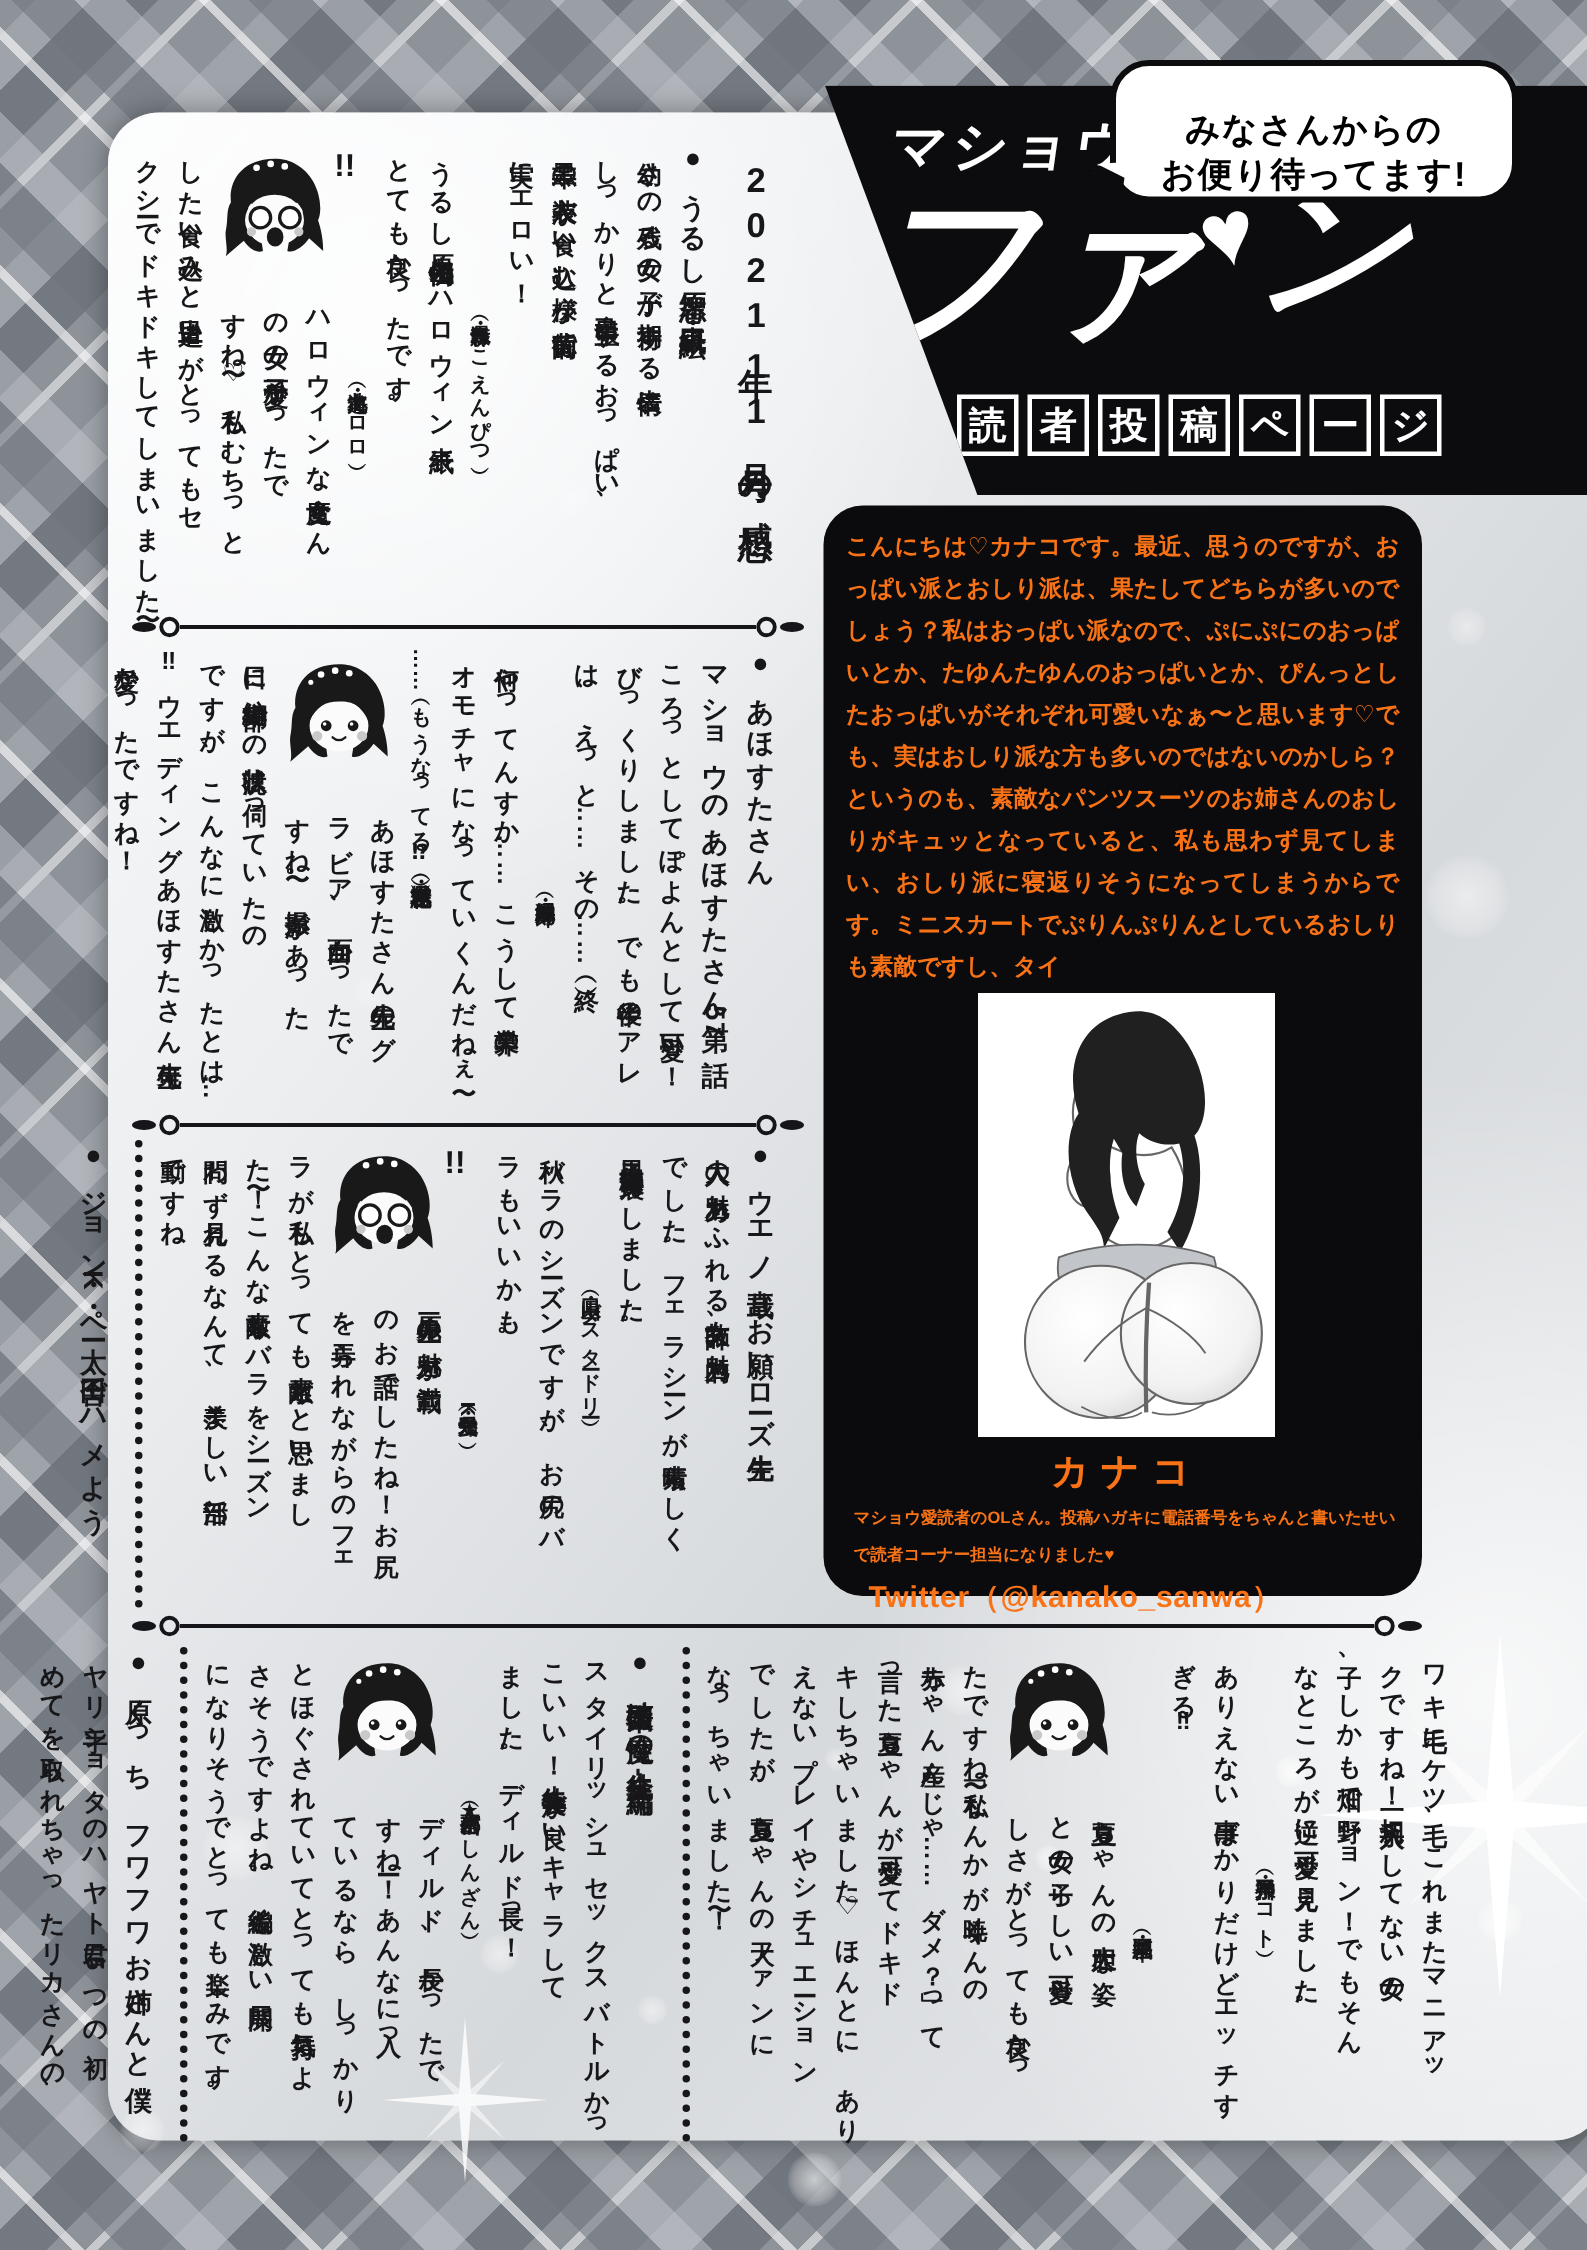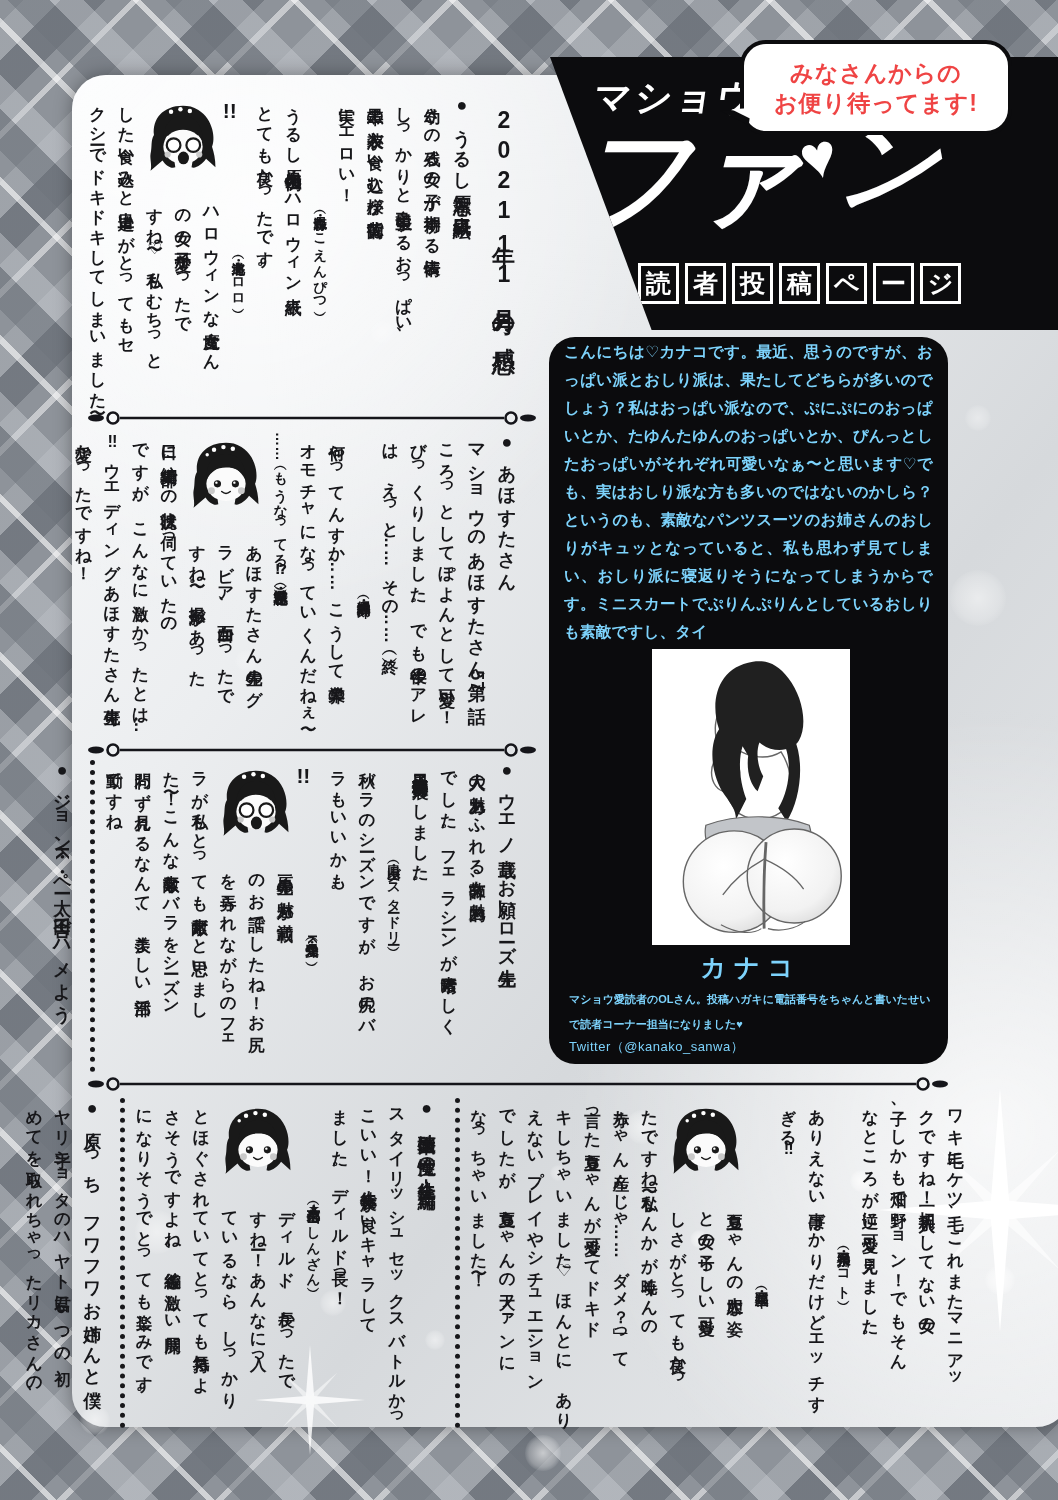--- a/index.html
+++ b/index.html
@@ -31,39 +31,39 @@
   .logo-brand{position:absolute;left:44px;top:16px;font-size:37px;font-weight:900;letter-spacing:3px;transform:skewX(-8deg);}
   .logo-fan{position:absolute;left:38px;top:46px;font-size:112px;font-weight:900;transform:skewX(-14deg);letter-spacing:-6px;}
   .logo-heart{position:absolute;left:250px;top:64px;font-size:62px;transform:rotate(-12deg);}
   .logo-fan-n{position:absolute;left:296px;top:42px;font-size:100px;font-weight:900;transform:skewX(-18deg);}
   .logo-club{position:absolute;left:222px;top:150px;font-size:50px;font-weight:800;letter-spacing:3px;}
   .logo-subrow{position:absolute;left:88px;top:206px;display:flex;gap:6px;}
   .logo-subrow span{width:35px;height:35px;border:3px solid #fff;display:flex;align-items:center;justify-content:center;
     font-size:25px;font-weight:900;}
   
   .bubble{position:absolute;left:740px;top:40px;width:272px;height:95px;background:#fff;border:4px solid #0c0c0e;
-    border-radius:26px;z-index:5;display:flex;flex-direction:column;justify-content:center;align-items:center;
-    font-weight:900;color:#ef4444;box-sizing:border-box;}
+    border-radius:26px;z-index:5;display:flex;flex-direction:column;justify-content:flex-end;align-items:center;
+    font-weight:900;color:#000000;box-sizing:border-box;}
   .bubble div{font-size:23px;line-height:30px;letter-spacing:1px;}
   .bubble::before{content:"";position:absolute;left:-24px;bottom:8px;
     border-style:solid;border-color:transparent;border-width:6px 30px 10px 0;border-right-color:#0c0c0e;transform:rotate(8deg);}
   .bubble::after{content:"";position:absolute;left:-13px;bottom:12px;
     border-style:solid;border-color:transparent;border-width:5px 24px 8px 0;border-right-color:#fff;transform:rotate(8deg);}
   
   .kanako{position:absolute;left:549px;top:337px;width:399px;height:727px;background:#0b0b0d;border-radius:26px;
-    color:#7dd3fc;padding:1px 15px;box-sizing:border-box;z-index:3;}
+    color:#f97316;padding:14px 15px;box-sizing:border-box;z-index:3;}
   .kfull{margin:0;font-size:15.5px;line-height:28px;font-weight:700;letter-spacing:.2px;text-align:justify;}
   .krow{display:flex;}
   .knarrow{width:166px;font-size:15.5px;line-height:28px;font-weight:700;text-align:justify;}
   .kright{flex:1;display:flex;flex-direction:column;align-items:center;padding-left:5px;}
   .kframe{width:198px;height:296px;background:#fff;padding:5px;box-sizing:border-box;margin-top:3px;}
   .kframe svg{width:100%;height:100%;display:block;}
   .kname{font-size:25px;font-weight:900;letter-spacing:8px;margin:6px 16px 3px;}
   .kprofile{font-size:11px;line-height:25px;font-weight:700;align-self:flex-start;}
-  .ktwitter{font-size:13px;font-weight:400;align-self:flex-start;margin-top:1px;letter-spacing:.5px;}
+  .ktwitter{font-size:20px;font-weight:700;align-self:flex-start;margin-top:1px;letter-spacing:.5px;margin-left:10px;}
   
   .band{position:absolute;writing-mode:vertical-rl;text-orientation:mixed;color:#17171a;z-index:2;}
   .band p{margin:0;}
   .band .col{margin-block-end:9px;font-weight:700;font-size:16.5px;line-height:1.18;letter-spacing:1.5px;white-space:nowrap;}
   .band .header{font-size:23px;font-weight:900;letter-spacing:4px;margin-block-end:18px;padding-top:12px;text-orientation:upright;}
   .band .title{font-size:18px;font-weight:900;letter-spacing:1px;}
   .band .colsm{font-size:14px;letter-spacing:.5px;}
   .band .attr{font-size:13.5px;letter-spacing:.5px;}
   .face-group{position:relative;margin-block-end:4px;}
   .face-group .col{padding-top:102px;}

